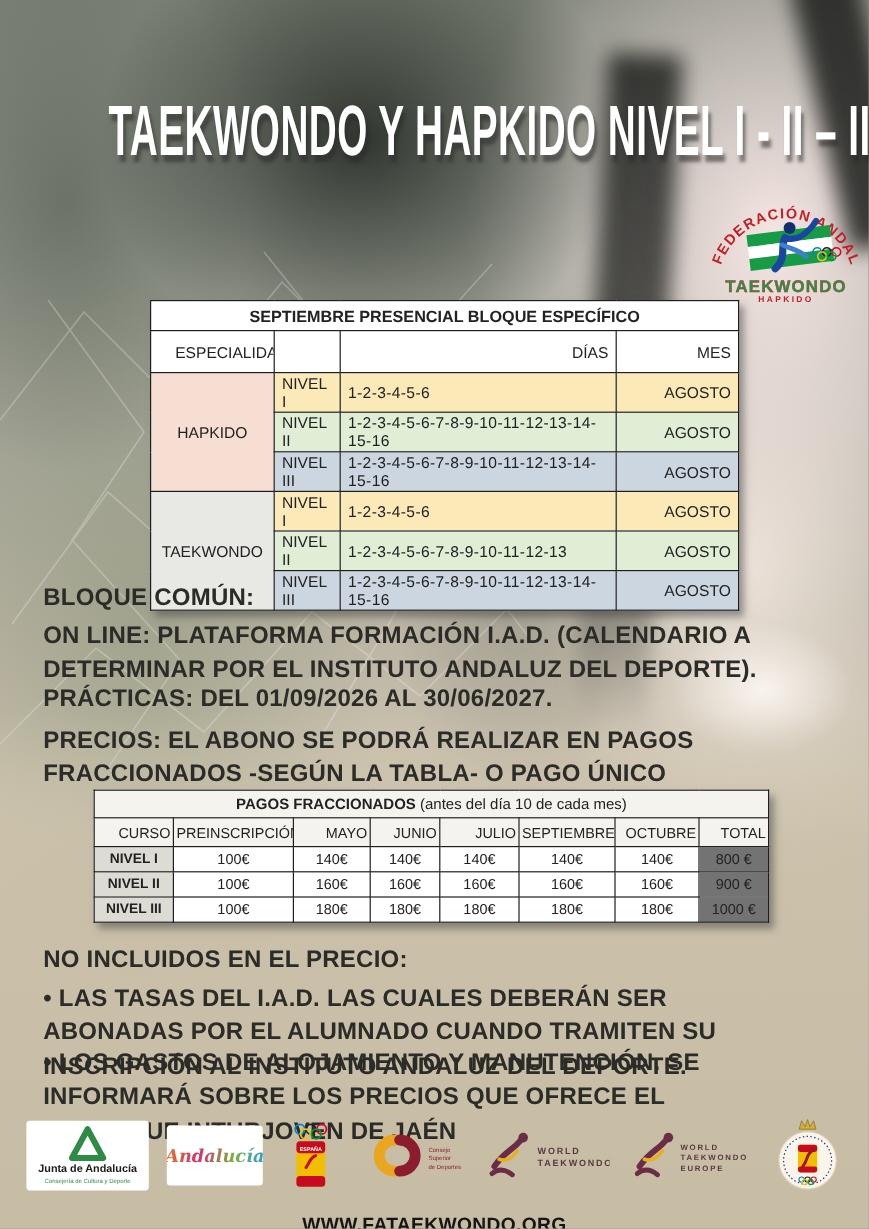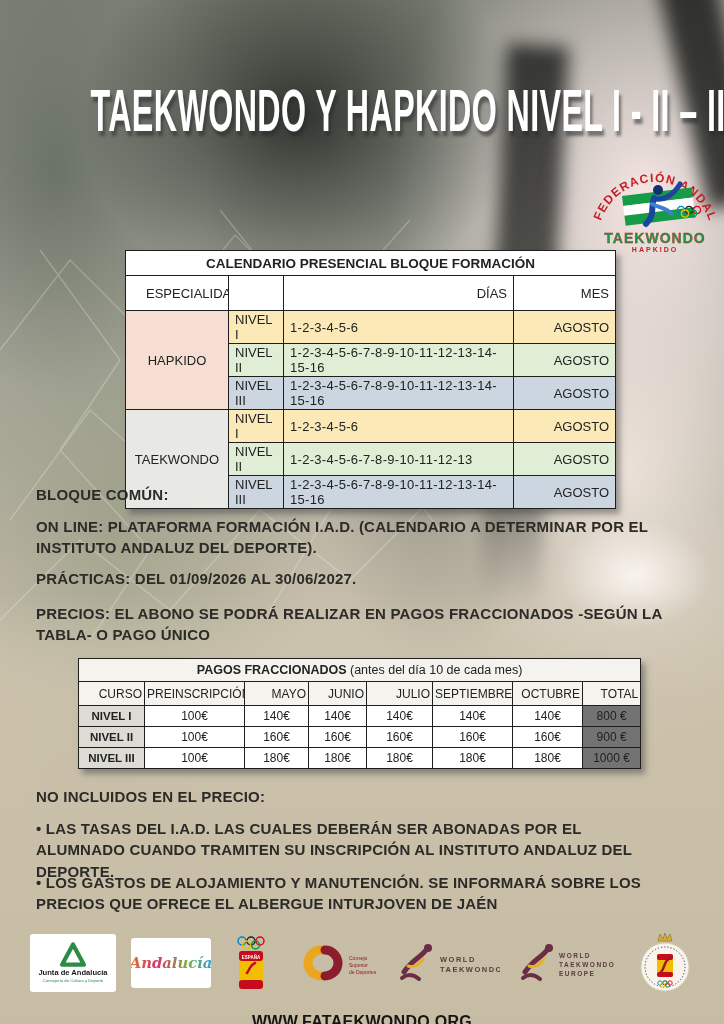--- a/index.html
+++ b/index.html
@@ -51,21 +51,21 @@
   .r-y{background:#fbe9b8;} .r-g{background:#dfeed4;} .r-b{background:#cbd6e0;}
   .pay-table{position:absolute;left:78px;top:658px;width:562px;font-size:12px;
     box-shadow:4px 5px 6px rgba(70,70,70,0.5);}
   .pay-table .t-title{height:22px;text-align:center;background:#f4f3ee;font-size:12.5px;margin-left:35px;}
   .pay-table .cols td{height:23px;text-align:right;background:#f4f3ee;vertical-align:middle;}
   .pay-table td{text-align:center;vertical-align:middle;padding:0 2px;height:20px;}
   .pay-table .lab{background:#dcdbd4;font-weight:bold;font-size:11.5px;}
   .pay-table .tot{background:#737373;}
   .pt-bold{font-weight:bold;}
   
-  .para{position:absolute;left:36px;width:648px;z-index:6;font-size:15px;font-weight:bold;
+  .para{position:absolute;left:36px;width:648px;z-index:6;font-size:20px;font-weight:bold;
     color:#2b2b28;line-height:1.42;letter-spacing:0.2px;}
   
   .logos{position:absolute;left:0;top:929px;width:100%;height:68px;z-index:6;
     display:flex;align-items:center;justify-content:center;gap:15px;}
   .logo-box{background:#fff;border-radius:3px;display:flex;align-items:center;justify-content:center;}
   .url{position:absolute;top:997px;left:0;width:100%;text-align:center;z-index:6;
     font-weight:bold;font-size:16px;color:#151515;letter-spacing:0.3px;margin-top:16px;}
 </style>
 </head>
 <body>
@@ -121,21 +121,21 @@
 
   <table class="cal-table">
     <colgroup>
         <col style="width:103px">
         <col style="width:55px">
         <col style="width:230px">
         <col style="width:102px">
       </colgroup>
     <tbody>
         <tr>
-      <td class="t-title" colspan="4">CALENDARIO PRESENCIAL BLOQUE FORMACIÓN</td>
+      <td class="t-title" colspan="4">SEPTIEMBRE PRESENCIAL BLOQUE ESPECÍFICO</td>
     </tr>
     <tr class="hdr">
       <td>ESPECIALIDAD</td>
       <td></td>
       <td>DÍAS</td>
       <td>MES</td>
     </tr>
     <tr class="rr-s">
       <td class="esp bg-pink" rowspan="3">HAPKIDO</td>
       <td class="r-y">NIVEL I</td>
@@ -232,21 +232,21 @@
       <td class="tot">1000 €</td>
     </tr>
   </tbody>
     </table>
 
   <div class="para" style="top:786px">NO INCLUIDOS EN EL PRECIO:</div>
   <div class="para" style="top:818px;width:620px">• LAS TASAS DEL I.A.D. LAS CUALES DEBERÁN SER ABONADAS POR EL ALUMNADO CUANDO TRAMITEN SU INSCRIPCIÓN AL INSTITUTO ANDALUZ DEL DEPORTE.</div>
   <div class="para" style="top:872px;width:620px">• LOS GASTOS DE ALOJAMIENTO Y MANUTENCIÓN. SE INFORMARÁ SOBRE LOS PRECIOS QUE OFRECE EL ALBERGUE INTURJOVEN DE JAÉN</div>
 
   <div class="logos">
-    <div class="logo-box" style="width:86px;height:58px">
+    <div class="logo-box" style="width:102px;height:58px">
       <svg width="102" height="58" viewBox="0 0 102 58">
         <path d="M51 7 L64 31 H38 Z" fill="none" stroke="#2e8b45" stroke-width="5" stroke-linejoin="round"></path>
         <text x="51" y="43" text-anchor="middle" font-size="9" font-weight="bold" fill="#1a1a1a">Junta de Andalucía</text>
         <text x="51" y="52" text-anchor="middle" font-size="5" fill="#2e8b45">Consejería de Cultura y Deporte</text>
       </svg>
     </div>
     <div class="logo-box" style="width:80px;height:50px">
       <svg width="92" height="50" viewBox="0 0 92 50">
         <defs>
           <linearGradient id="agrad" x1="0" y1="0" x2="1" y2="0">

